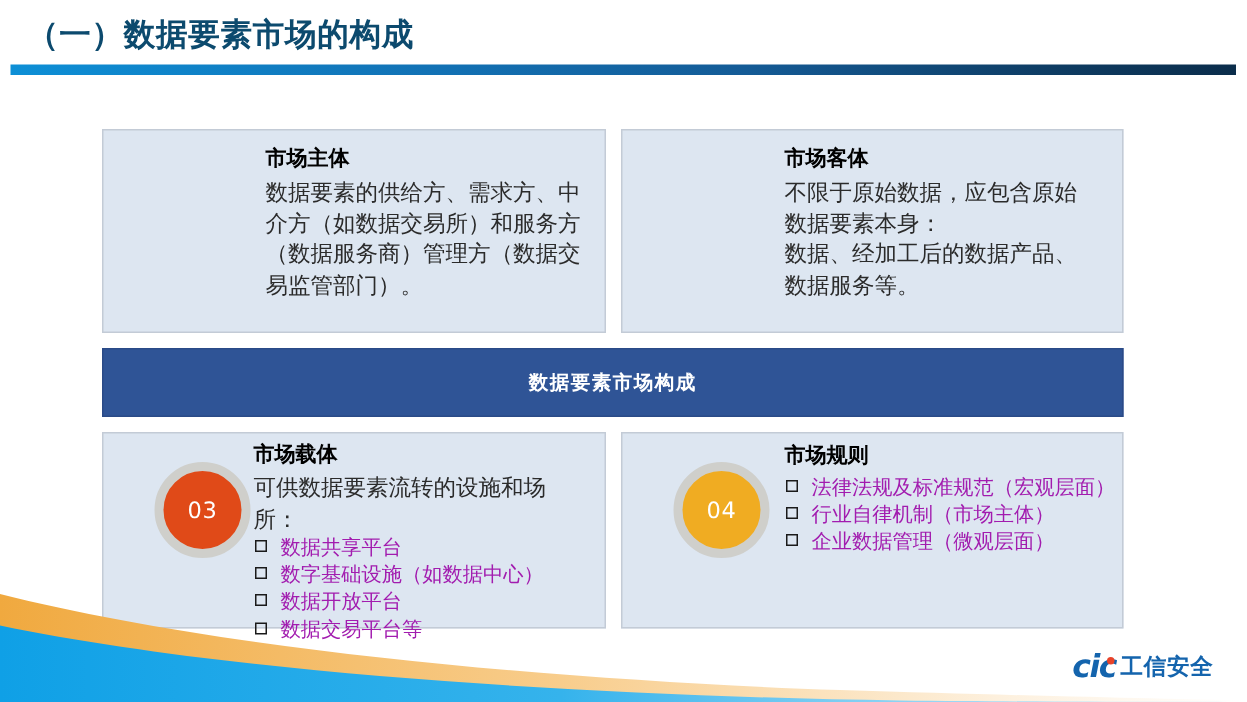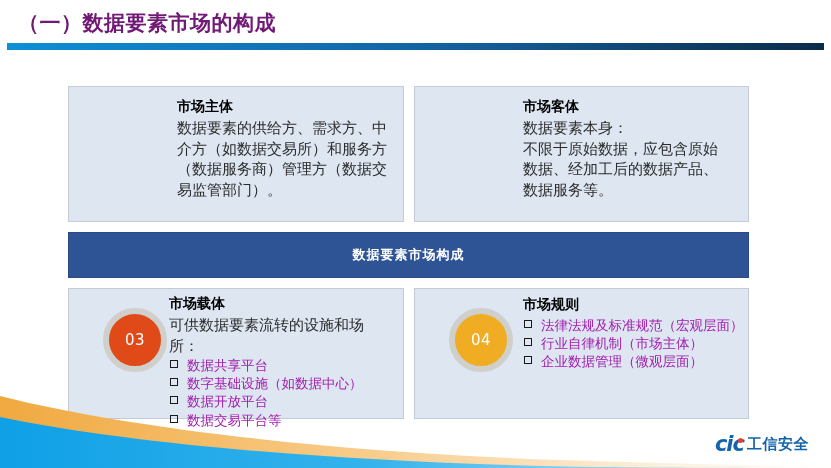--- a/index.html
+++ b/index.html
@@ -25,21 +25,21 @@
     top: 0;
     width: 831px;
     height: 56px;
   }
   #page-title {
     position: absolute;
     left: 18px;
     top: 9px;
     font-size: 21px;
     font-weight: bold;
-    color: #701a75;
+    color: #0c4a6e;
     letter-spacing: 0.5px;
     white-space: nowrap;
   }
   #title-rule {
     position: absolute;
     left: 7px;
     top: 43px;
     width: 817px;
     height: 7px;
     background: linear-gradient(to right, #0d8fd6 0%, #1271b4 35%, #145b96 60%, #0e3c63 85%, #0b2d4b 100%);
@@ -207,22 +207,22 @@
       <div class="card-text">
         <span class="ln">数据要素的供给方、需求方、中介方（如数据交易所）和服务方（数据服务商）管理方（数据交易监管部门）。</span>
       </div>
     </div>
   </div>
 
   <div class="card" id="card-02">
     <div class="card-body" id="body-02">
       <div class="card-heading">市场客体</div>
       <div class="card-text">
+        <span class="ln">不限于原始数据，应包含原始</span>
         <span class="ln">数据要素本身：</span>
-        <span class="ln">不限于原始数据，应包含原始</span>
         <span class="ln">数据、经加工后的数据产品、</span>
         <span class="ln">数据服务等。</span>
       </div>
     </div>
   </div>
 
   <div id="banner">
     <span id="banner-label">数据要素市场构成</span>
   </div>
 

